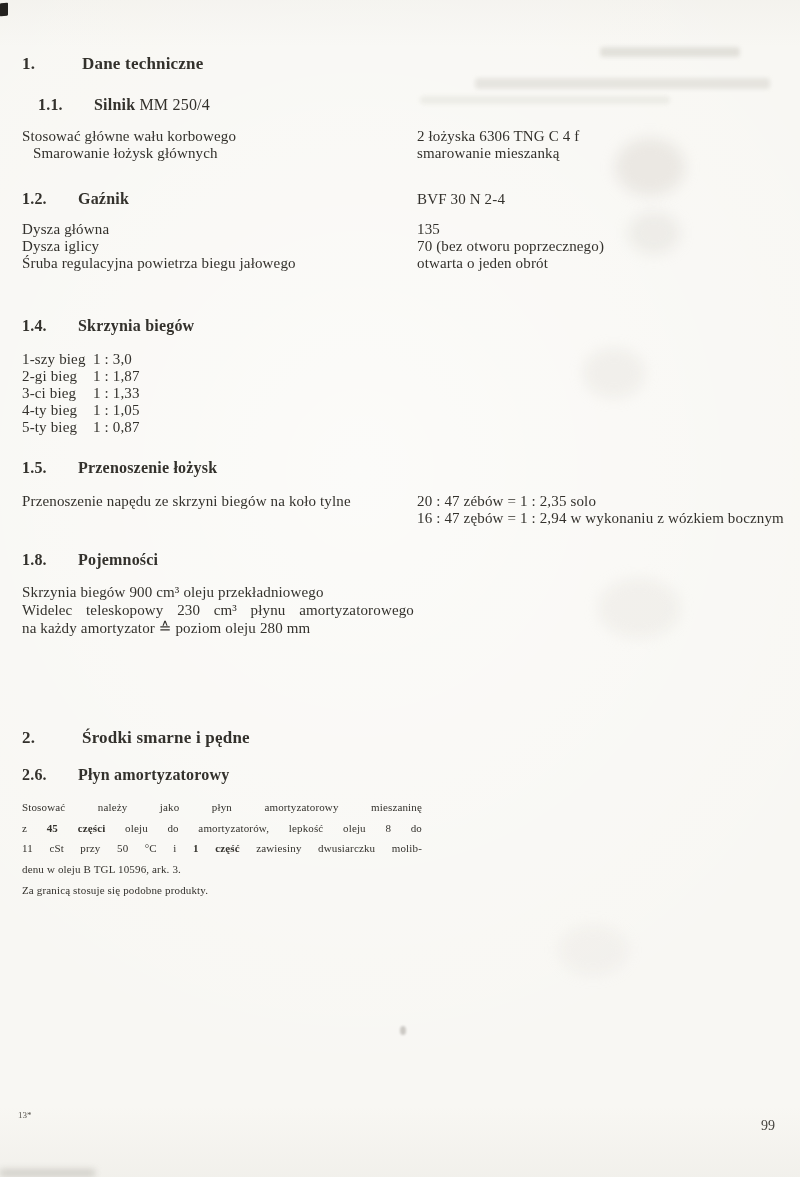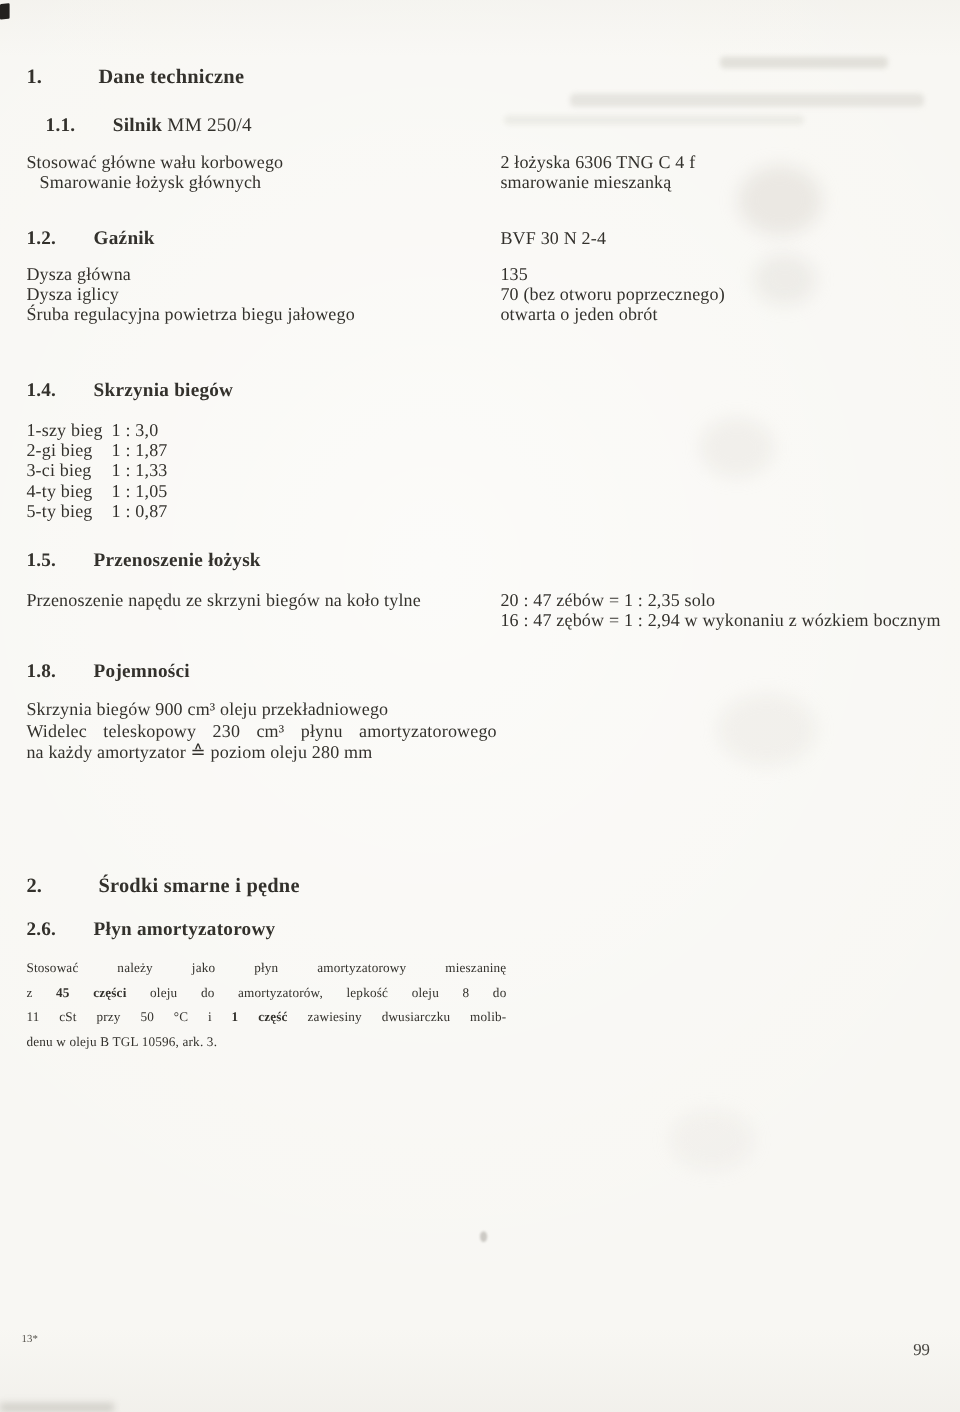--- a/index.html
+++ b/index.html
@@ -119,16 +119,17 @@
 </div>
 
 <div class="heading" style="left:22px;top:766px;">
   <span class="num">2.6.</span><span>Płyn amortyzatorowy</span>
 </div>
 <div class="para" style="top:797px;">
   <div class="pline just">Stosować należy jako płyn amortyzatorowy mieszaninę</div>
   <div class="pline just"><span>z </span><b>45 części</b><span> oleju do amortyzatorów, lepkość oleju 8 do</span></div>
   <div class="pline just"><span>11 cSt przy 50 °C i </span><b>1 część</b><span> zawiesiny dwusiarczku molib-</span></div>
   <div class="pline">denu w oleju B TGL 10596, ark. 3.</div>
+  <div class="pline">Za granicą stosuje się podobne produkty.</div>
 </div>
 
 <div class="footer-mark" style="left:18px;top:1110px;">13*</div>
 <div class="page-number" style="left:761px;top:1118px;">99</div>
 
 </body></html>

